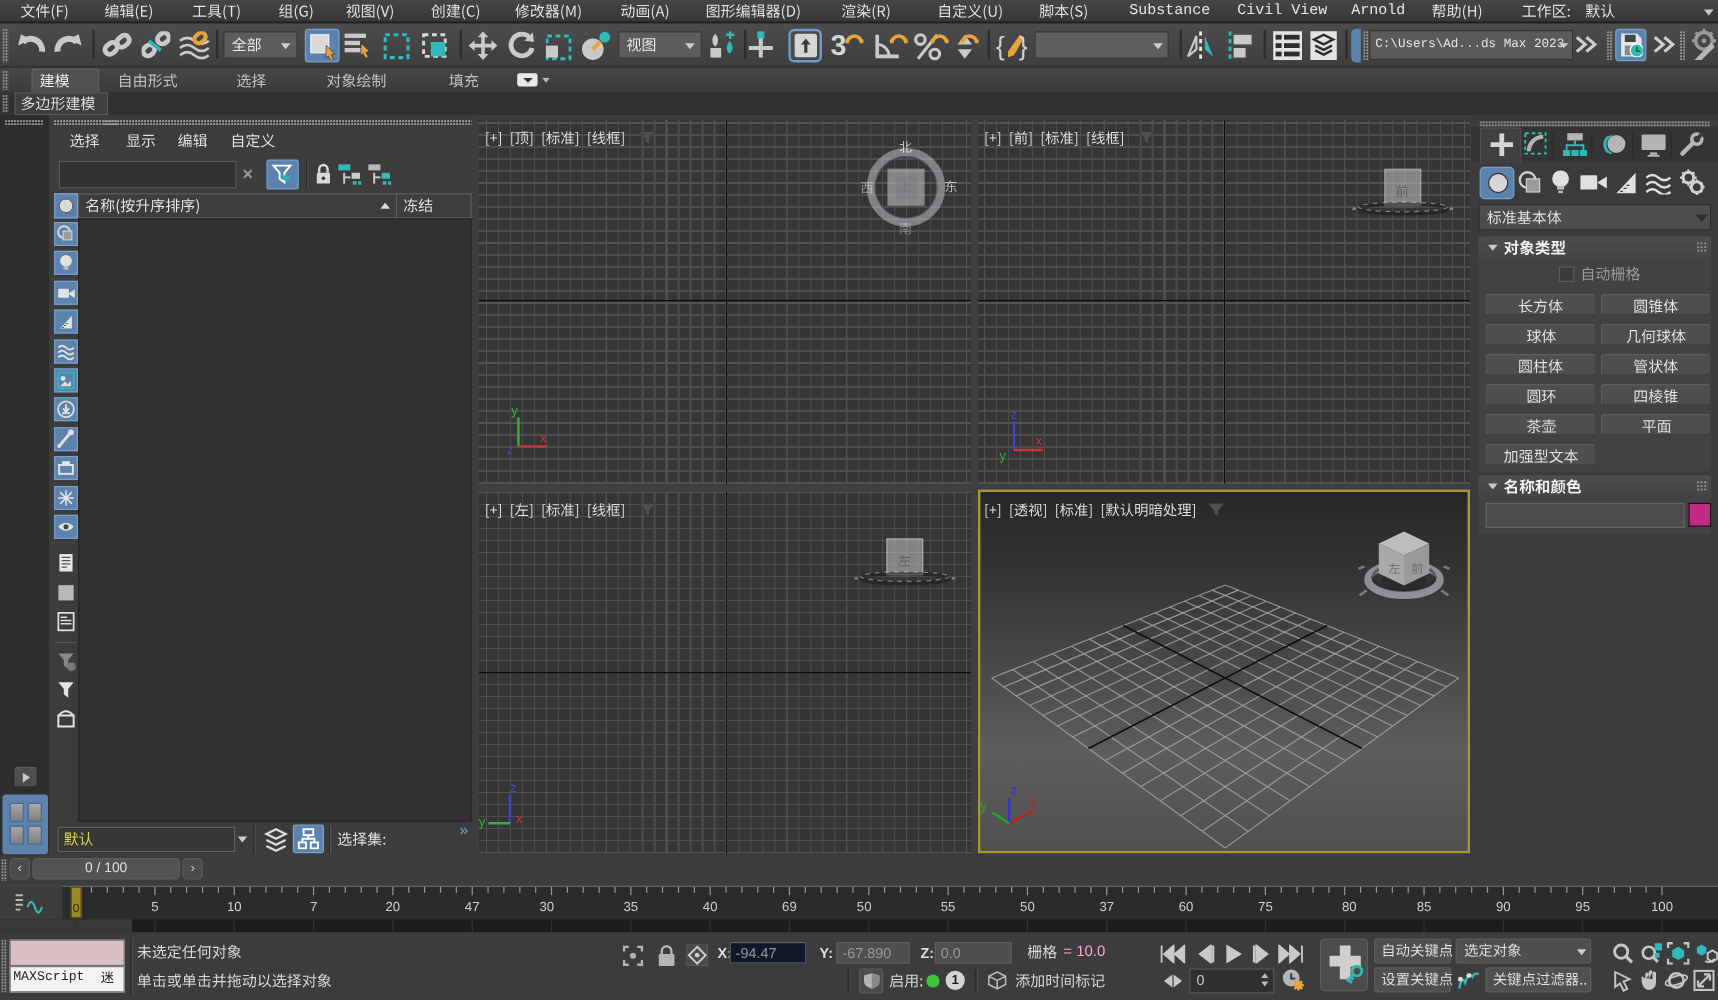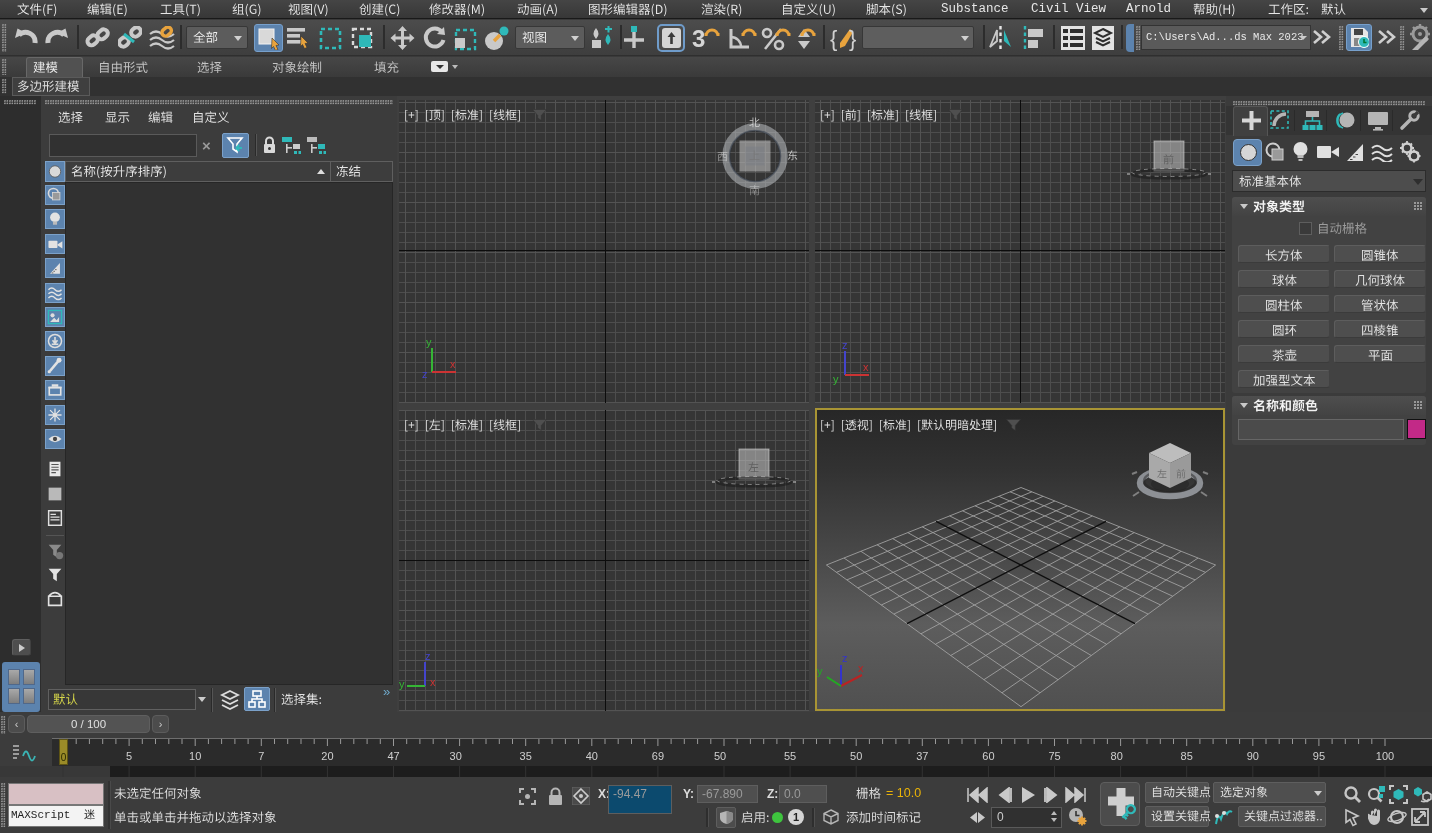--- a/index.html
+++ b/index.html
@@ -842,21 +842,21 @@
     <span class="abs" style="left:449.6px;width:20px;text-align:left">30</span>
     <span class="abs" style="left:515.7px;width:20px;text-align:center">35</span>
     <span class="abs" style="left:581.8000000000001px;width:20px;text-align:center">40</span>
     <span class="abs" style="left:647.9px;width:20px;text-align:center">69</span>
     <span class="abs" style="left:714.0px;width:20px;text-align:left">50</span>
     <span class="abs" style="left:780.1px;width:20px;text-align:center">55</span>
     <span class="abs" style="left:846.2px;width:20px;text-align:center">50</span>
     <span class="abs" style="left:912.3000000000001px;width:20px;text-align:center">37</span>
     <span class="abs" style="left:978.4000000000001px;width:20px;text-align:center">60</span>
     <span class="abs" style="left:1044.5px;width:20px;text-align:center">75</span>
-    <span class="abs" style="left:1110.6000000000001px;width:20px;text-align:left">80</span>
+    <span class="abs" style="left:1110.6000000000001px;width:20px;text-align:right">80</span>
     <span class="abs" style="left:1176.7px;width:20px;text-align:center">85</span>
     <span class="abs" style="left:1242.8px;width:20px;text-align:center">90</span>
     <span class="abs" style="left:1308.9px;width:20px;text-align:center">95</span>
     <span class="abs" style="left:1375.0px;width:20px;text-align:center">100</span>
   </div>
 <div class="abs" style="left:59px;top:739px;width:9px;height:26px;background:#9a8b28;border:1px solid #5e5414"></div>
 <div class="abs" style="left:60px;top:752px;width:7px;text-align:center;color:#2a2a00;font-size:10px">0</div>
 <div class="abs" style="left:0;top:766px;width:1432px;height:11px;background:#1d1d1d">
     <div class="abs" style="left:0;top:0;width:110px;height:11px;background:#383838"></div>
     <svg class="abs" style="left:0;top:0" width="1432" height="11" viewBox="0 0 1432 11">
@@ -906,29 +906,29 @@
     <svg class="abs" style="left:548px;top:10px" width="15" height="19" viewBox="0 0 15 19">
       <rect x="1" y="8" width="13" height="10" rx="1" fill="#b5b5b5"></rect>
       <path d="M3.5 8 v-2.5 a4 4 0 0 1 8 0 V8" fill="none" stroke="#b5b5b5" stroke-width="2"></path>
     </svg>
     <svg class="abs" style="left:572px;top:10px" width="18" height="18" viewBox="0 0 18 18">
       <rect x="0" y="0" width="18" height="18" fill="#4a4a4a" stroke="#666"></rect>
       <path d="M9 2 L16 9 L9 16 L2 9 z" fill="none" stroke="#ccc" stroke-width="1.6"></path>
       <circle cx="9" cy="9" r="2" fill="#ccc"></circle>
     </svg>
     <div class="abs" style="left:598px;top:10px;color:#ddd;font-size:12px;font-weight:bold">X:</div>
-    <div class="abs" style="left:608px;top:8px;width:64px;height:29px;background:#0c4a6e;border:1px solid #5e5e5e;color:#9a9a9a;font-size:12px;line-height:16px;padding-left:4px">-94.47</div>
+    <div class="abs" style="left:608px;top:8px;width:64px;height:18px;background:#0f172a;border:1px solid #5e5e5e;color:#9a9a9a;font-size:12px;line-height:16px;padding-left:4px">-94.47</div>
     <div class="abs" style="left:683px;top:10px;color:#ddd;font-size:12px;font-weight:bold">Y:</div>
     <div class="abs" style="left:697px;top:8px;width:61px;height:18px;background:#4f4f4f;border:1px solid #5e5e5e;color:#9a9a9a;font-size:12px;line-height:16px;padding-left:4px">-67.890</div>
     <div class="abs" style="left:767px;top:10px;color:#ddd;font-size:12px;font-weight:bold">Z:</div>
-    <div class="abs" style="left:779px;top:8px;width:48px;height:18px;background:#4f4f4f;border:1px solid #5e5e5e;color:#9a9a9a;font-size:12px;line-height:16px;padding-left:4px">0.0</div>
+    <div class="abs" style="left:779px;top:8px;width:64px;height:18px;background:#4f4f4f;border:1px solid #5e5e5e;color:#9a9a9a;font-size:12px;line-height:16px;padding-left:4px">0.0</div>
     <div class="abs" style="left:856px;top:9px"><svg class="zh" width="25" height="16" viewBox="0 0 25 16">
         <path transform="translate(0 11.88) scale(0.012500 -0.012500)" d="M670 803L670 442L606 442L606 803L393 803L393 442L335 442L335 371L392 371C389 234 373 72 296 -47C311 -53 338 -71 349 -83C431 44 451 224 454 371L543 371L543 9C543 -1 539 -4 529 -4C520 -5 492 -5 461 -4C470 -21 479 -50 482 -68C529 -68 558 -67 579 -55C600 -44 606 -24 606 9L606 371L670 371L670 367C670 235 666 66 613 -51C629 -57 658 -72 670 -82C727 38 734 228 734 367L734 371L832 371L832 -3C832 -13 829 -17 819 -17C809 -17 780 -18 748 -17C757 -34 767 -65 770 -82C818 -82 848 -81 870 -70C891 -58 898 -37 898 -3L898 371L960 371L960 442L898 442L898 803ZM832 442L734 442L734 738L832 738ZM543 442L455 442L455 738L543 738ZM163 840L163 628L53 628L53 558L160 558C136 421 86 260 32 172C44 156 62 128 71 108C105 165 137 251 163 343L163 -79L231 -79L231 419C255 374 281 321 293 291L336 353C321 379 254 488 231 520L231 558L324 558L324 628L231 628L231 840ZM1575 667L1794 667C1764 604 1723 546 1675 496C1627 545 1590 597 1563 648ZM1202 840L1202 626L1052 626L1052 555L1193 555C1162 417 1095 260 1028 175C1041 158 1060 129 1067 109C1117 175 1165 284 1202 397L1202 -79L1273 -79L1273 425C1304 381 1339 327 1355 299L1400 356C1382 382 1300 481 1273 511L1273 555L1387 555L1363 535C1380 523 1409 497 1422 484C1456 514 1490 550 1521 590C1548 543 1583 495 1626 450C1541 377 1441 323 1341 291C1356 276 1375 248 1384 230C1410 240 1436 250 1462 262L1462 -81L1532 -81L1532 -37L1811 -37L1811 -77L1884 -77L1884 270L1930 252C1941 271 1962 300 1977 315C1878 345 1794 392 1726 449C1796 522 1853 610 1889 713L1842 735L1828 732L1612 732C1628 761 1642 791 1654 822L1582 841C1543 739 1478 641 1403 570L1403 626L1273 626L1273 840ZM1532 29L1532 222L1811 222L1811 29ZM1511 287C1570 318 1625 356 1676 401C1725 358 1782 319 1847 287Z" fill="#dcdcdc"></path>
       </svg></div>
-    <div class="abs" style="left:886px;top:9px;color:#eab308;font-size:12.5px">= 10.0</div>
+    <div class="abs" style="left:886px;top:9px;color:#f9a8d4;font-size:12.5px">= 10.0</div>
     <svg class="abs" style="left:966px;top:10px" width="22" height="16" viewBox="0 0 22 16">
       <path d="M2 1 v14 M12 1 l-8 7 8 7 z M21 1 l-8 7 8 7 z" fill="#c9c9c9" stroke="#c9c9c9" stroke-width="1.5"></path>
     </svg>
     <svg class="abs" style="left:995px;top:10px" width="19" height="16" viewBox="0 0 19 16">
       <path d="M14 1 l-9 7 9 7 z M16 1 v14" fill="#c9c9c9" stroke="#c9c9c9" stroke-width="1.8"></path>
     </svg>
     <svg class="abs" style="left:1019px;top:8px" width="18" height="20" viewBox="0 0 18 20">
       <path d="M3 2 l13 8 -13 8 z" fill="#c9c9c9"></path>
     </svg>
     <svg class="abs" style="left:1042px;top:10px" width="19" height="16" viewBox="0 0 19 16">

